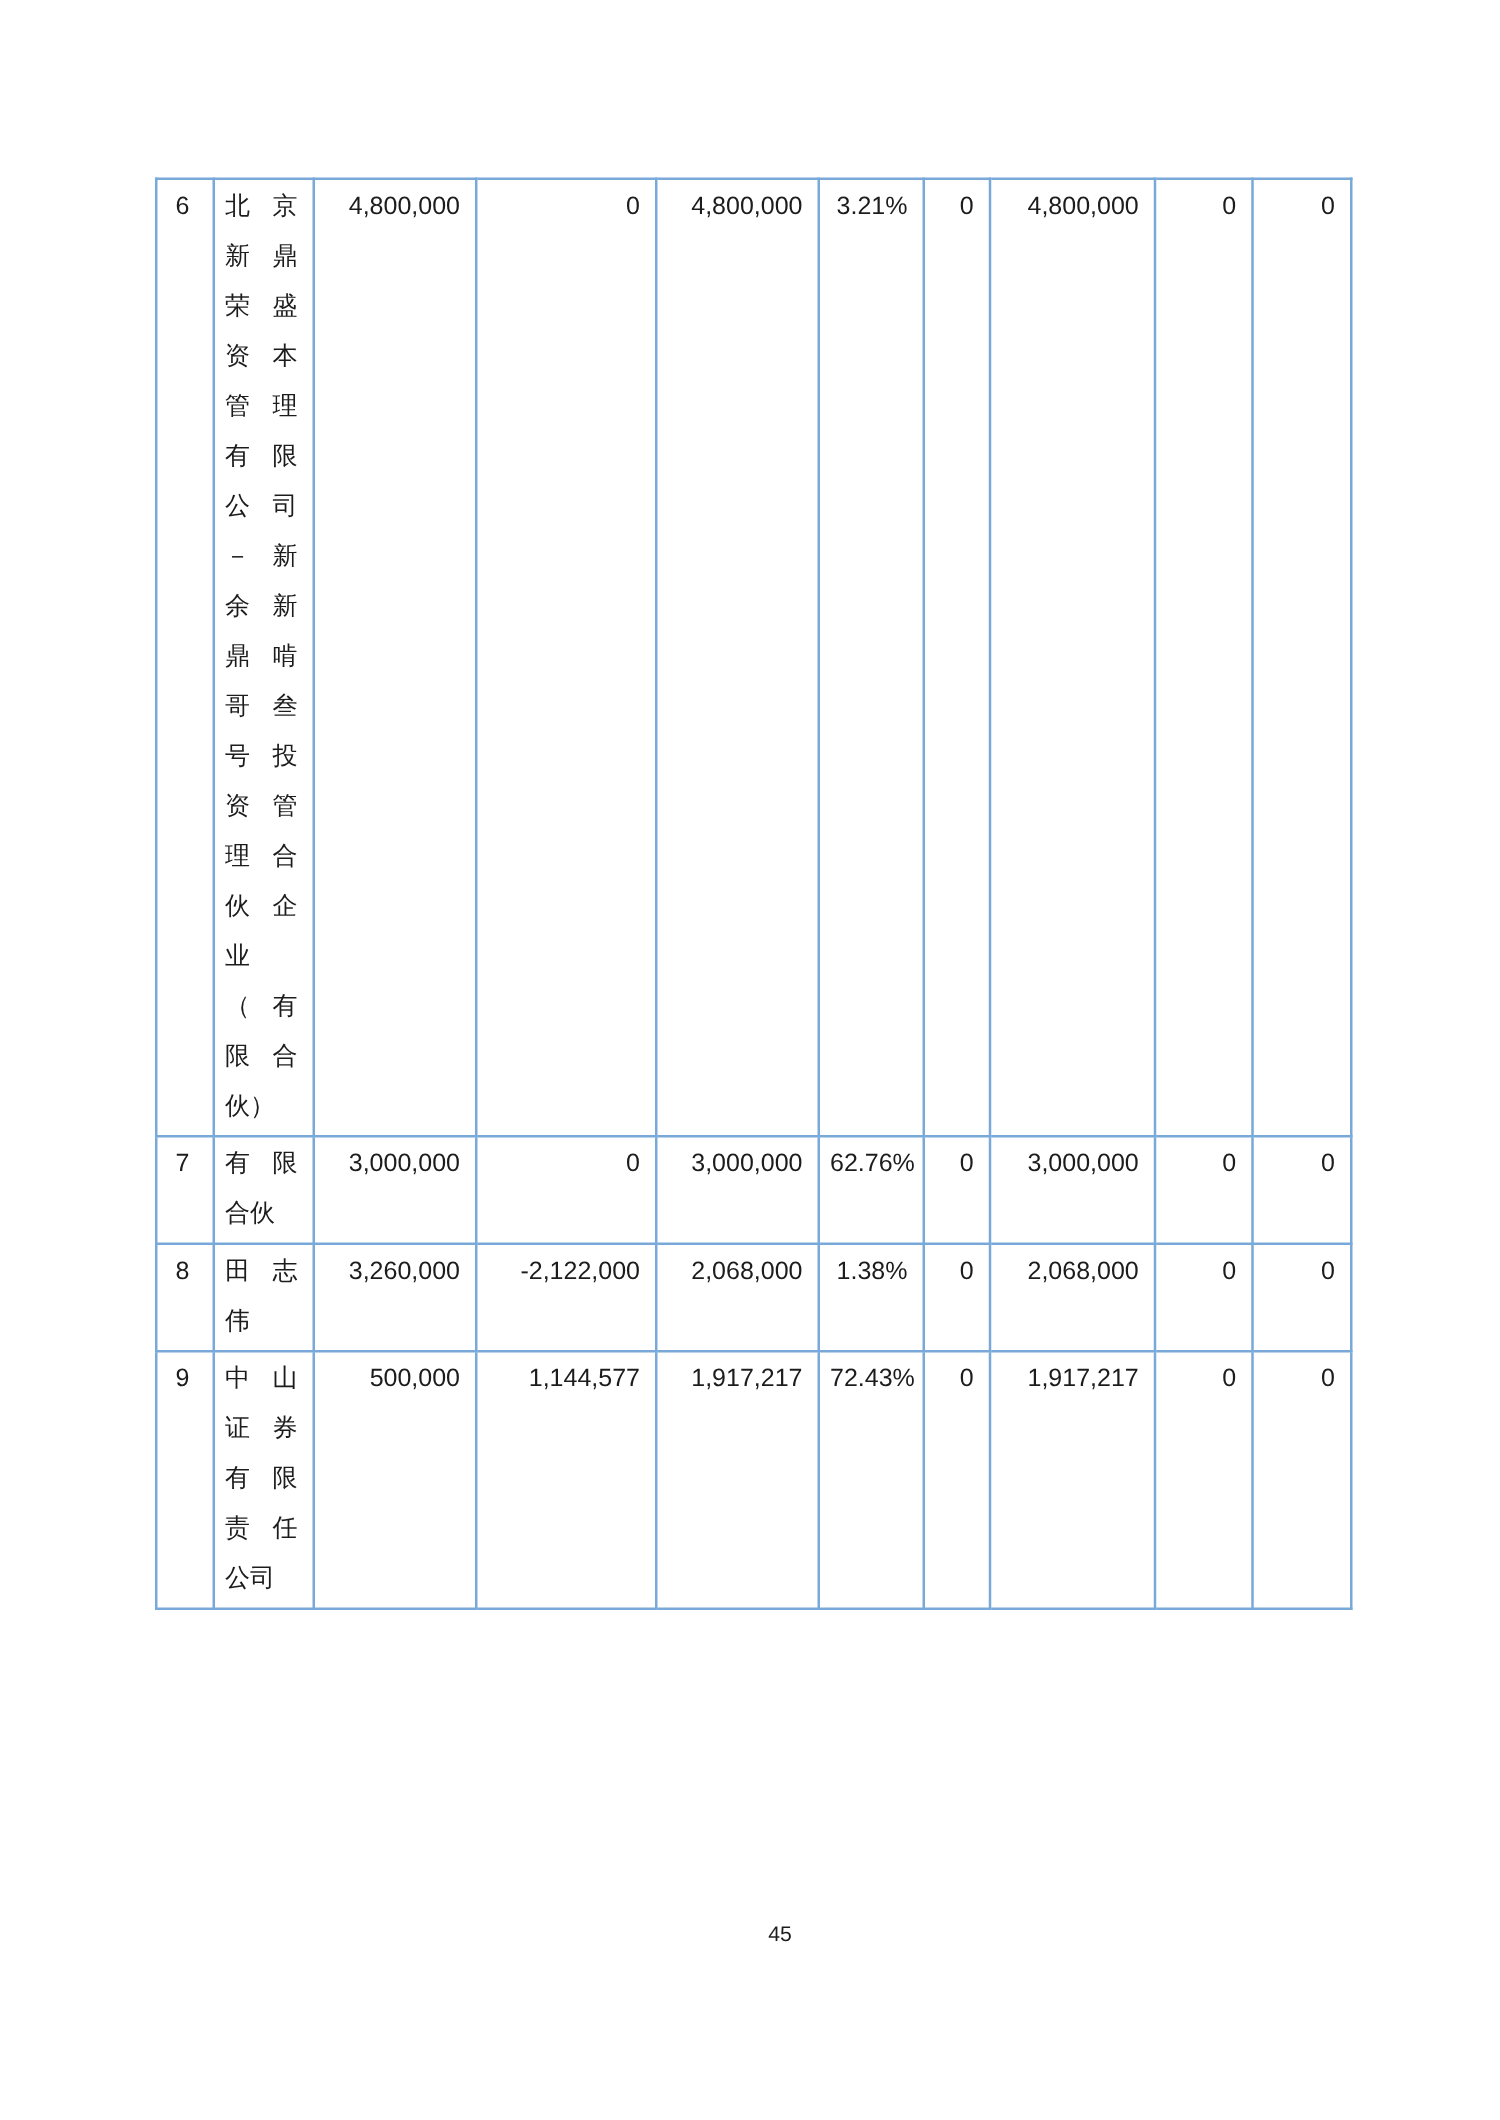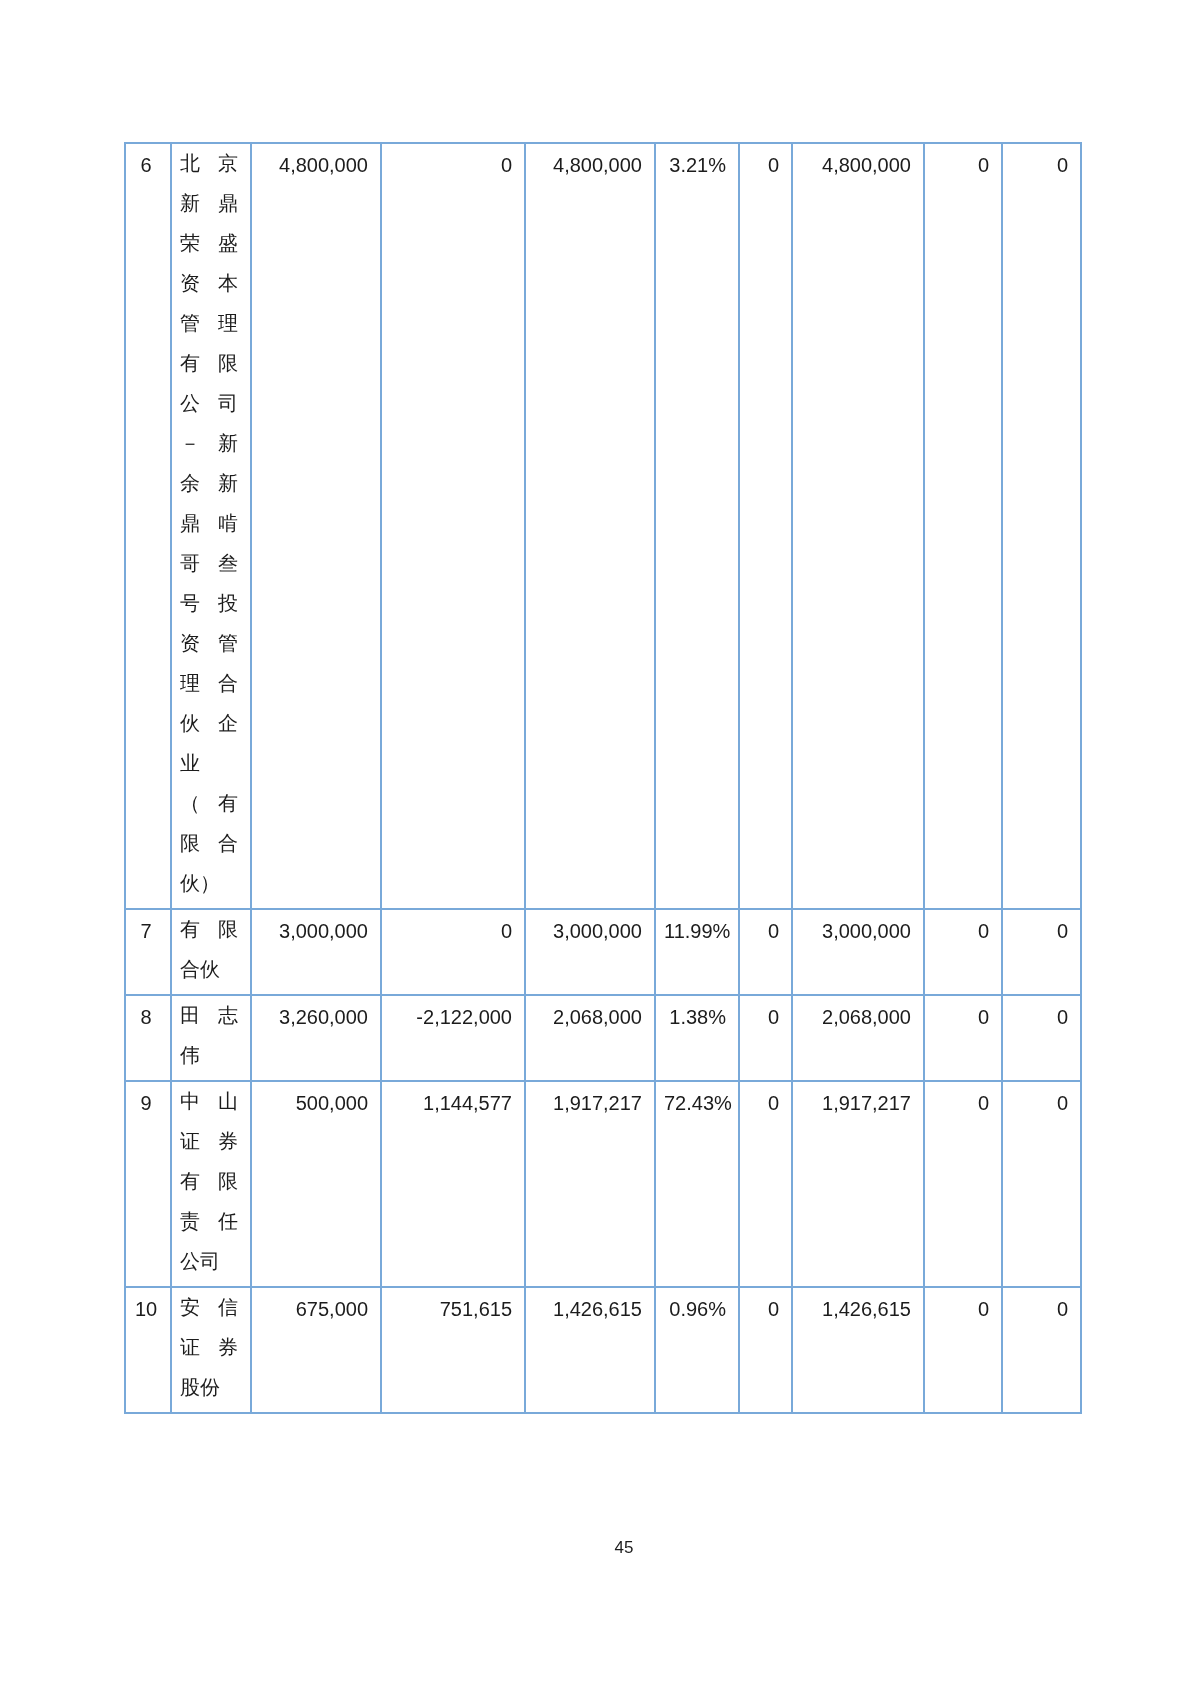--- a/index.html
+++ b/index.html
@@ -35,21 +35,21 @@
     line-height: 40px;
     padding: 1px 12px 3px 8px;
     overflow: hidden;
   }
   td.rank {
     text-align: center;
     padding: 1px 2px 3px 2px;
     font-family: "Liberation Sans", sans-serif;
   }
   td.name {
-    font-family: Liberation Mono, monospace;
+    font-family: Liberation Sans, sans-serif;
     font-size: 21px;
     line-height: 40px;
     text-align: justify;
     text-justify: inter-character;
     word-break: break-all;
     line-break: strict;
     padding: 1px 11px 3px 11px;
   }
   td.num {
     text-align: right;
@@ -95,21 +95,21 @@
         <td class="num">4,800,000</td>
         <td class="num">0</td>
         <td class="num">0</td>
       </tr>
       <tr>
         <td class="rank">7</td>
         <td class="name">有限合伙</td>
         <td class="num">3,000,000</td>
         <td class="num">0</td>
         <td class="num">3,000,000</td>
-        <td class="num">11.99%</td>
+        <td class="num">62.76%</td>
         <td class="num">0</td>
         <td class="num">3,000,000</td>
         <td class="num">0</td>
         <td class="num">0</td>
       </tr>
       <tr>
         <td class="rank">8</td>
         <td class="name">田志伟</td>
         <td class="num">3,260,000</td>
         <td class="num">-2,122,000</td>
@@ -125,30 +125,18 @@
         <td class="name">中山证券有限责任公司</td>
         <td class="num">500,000</td>
         <td class="num">1,144,577</td>
         <td class="num">1,917,217</td>
         <td class="num">72.43%</td>
         <td class="num">0</td>
         <td class="num">1,917,217</td>
         <td class="num">0</td>
         <td class="num">0</td>
       </tr>
-      <tr>
-        <td class="rank">10</td>
-        <td class="name">安信证券股份</td>
-        <td class="num">675,000</td>
-        <td class="num">751,615</td>
-        <td class="num">1,426,615</td>
-        <td class="num">0.96%</td>
-        <td class="num">0</td>
-        <td class="num">1,426,615</td>
-        <td class="num">0</td>
-        <td class="num">0</td>
-      </tr>
     </tbody>
   </table>
 
   <div class="page-number">45</div>
 
 </div>
 
 </body></html>

